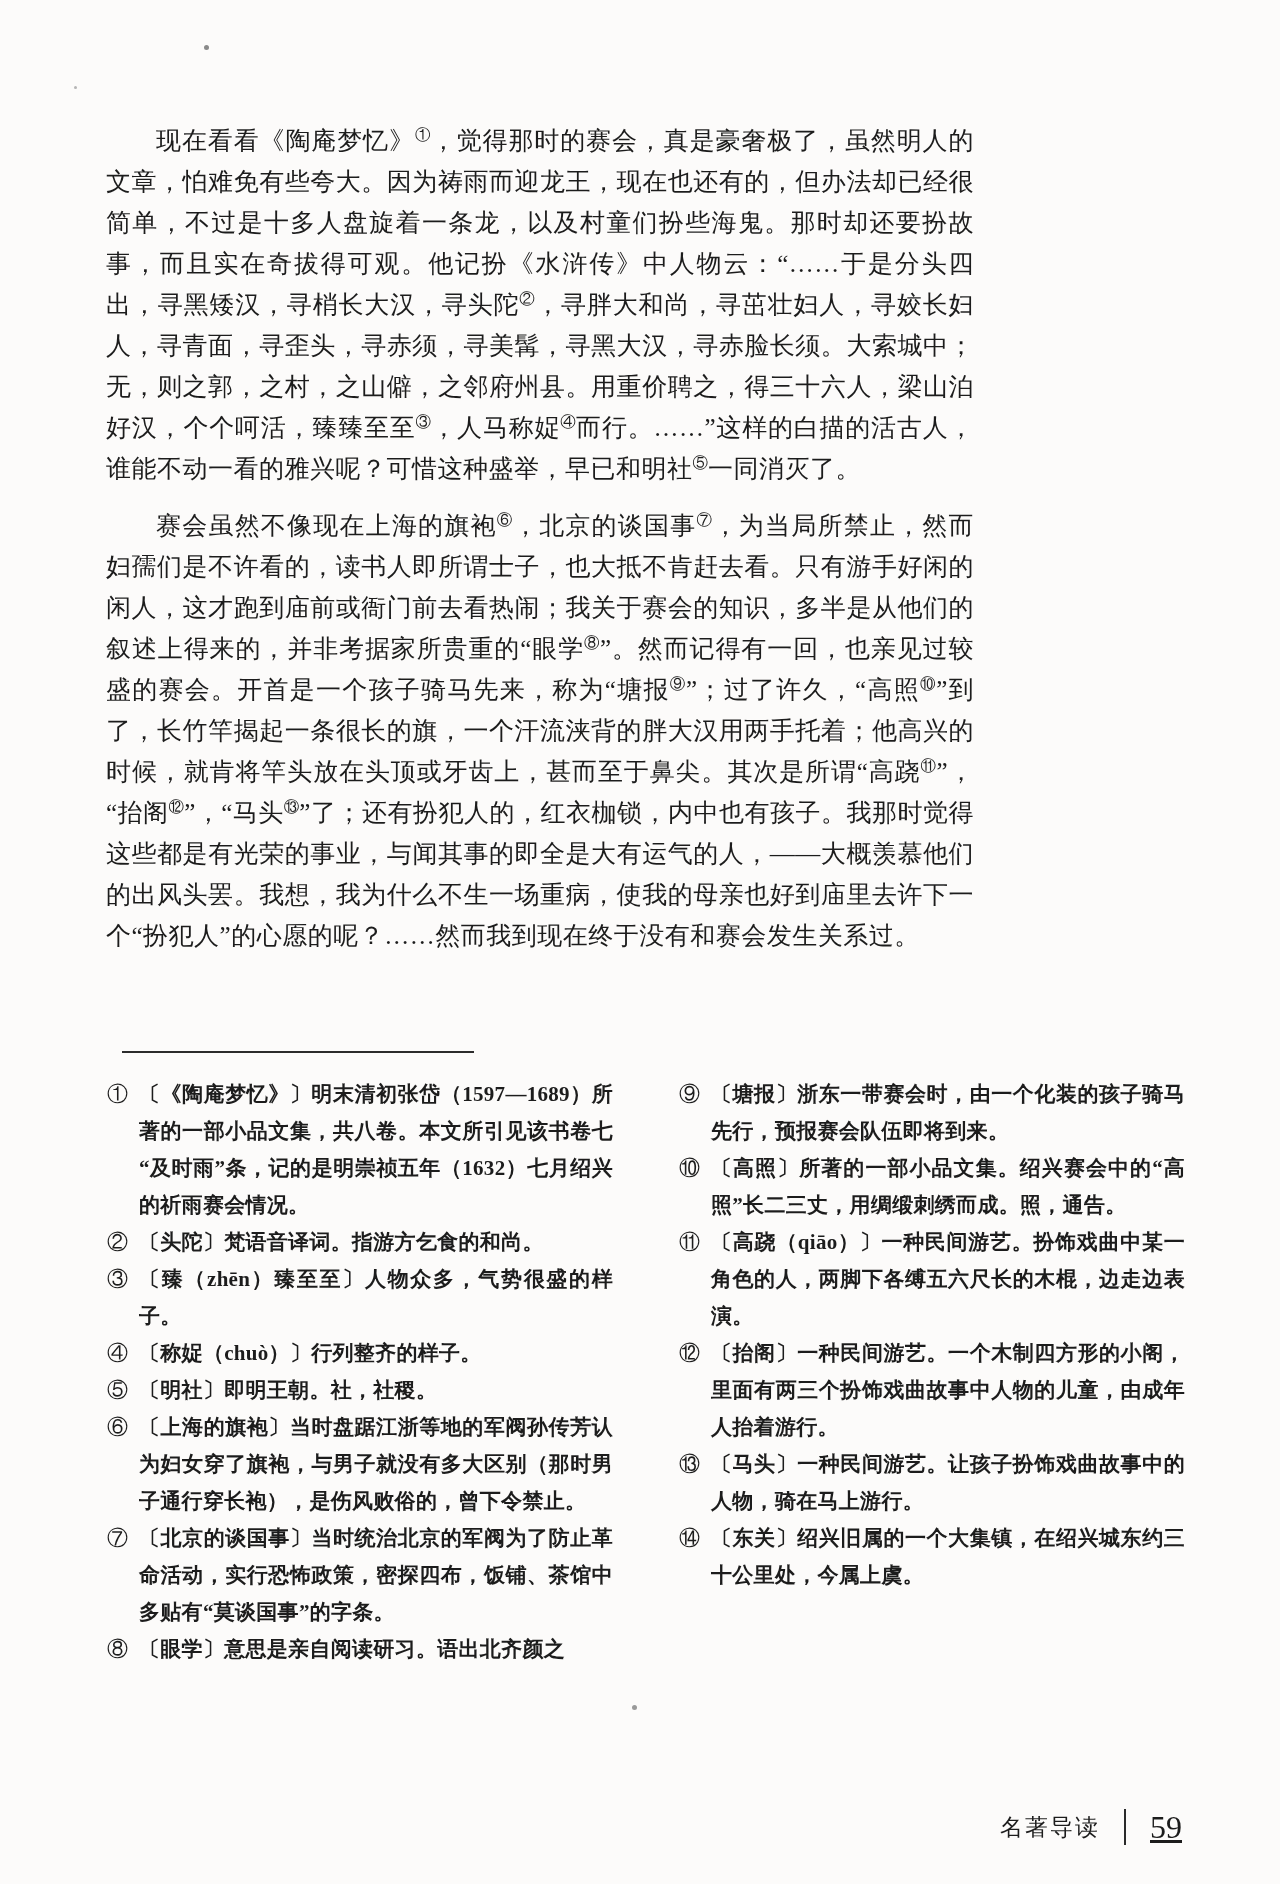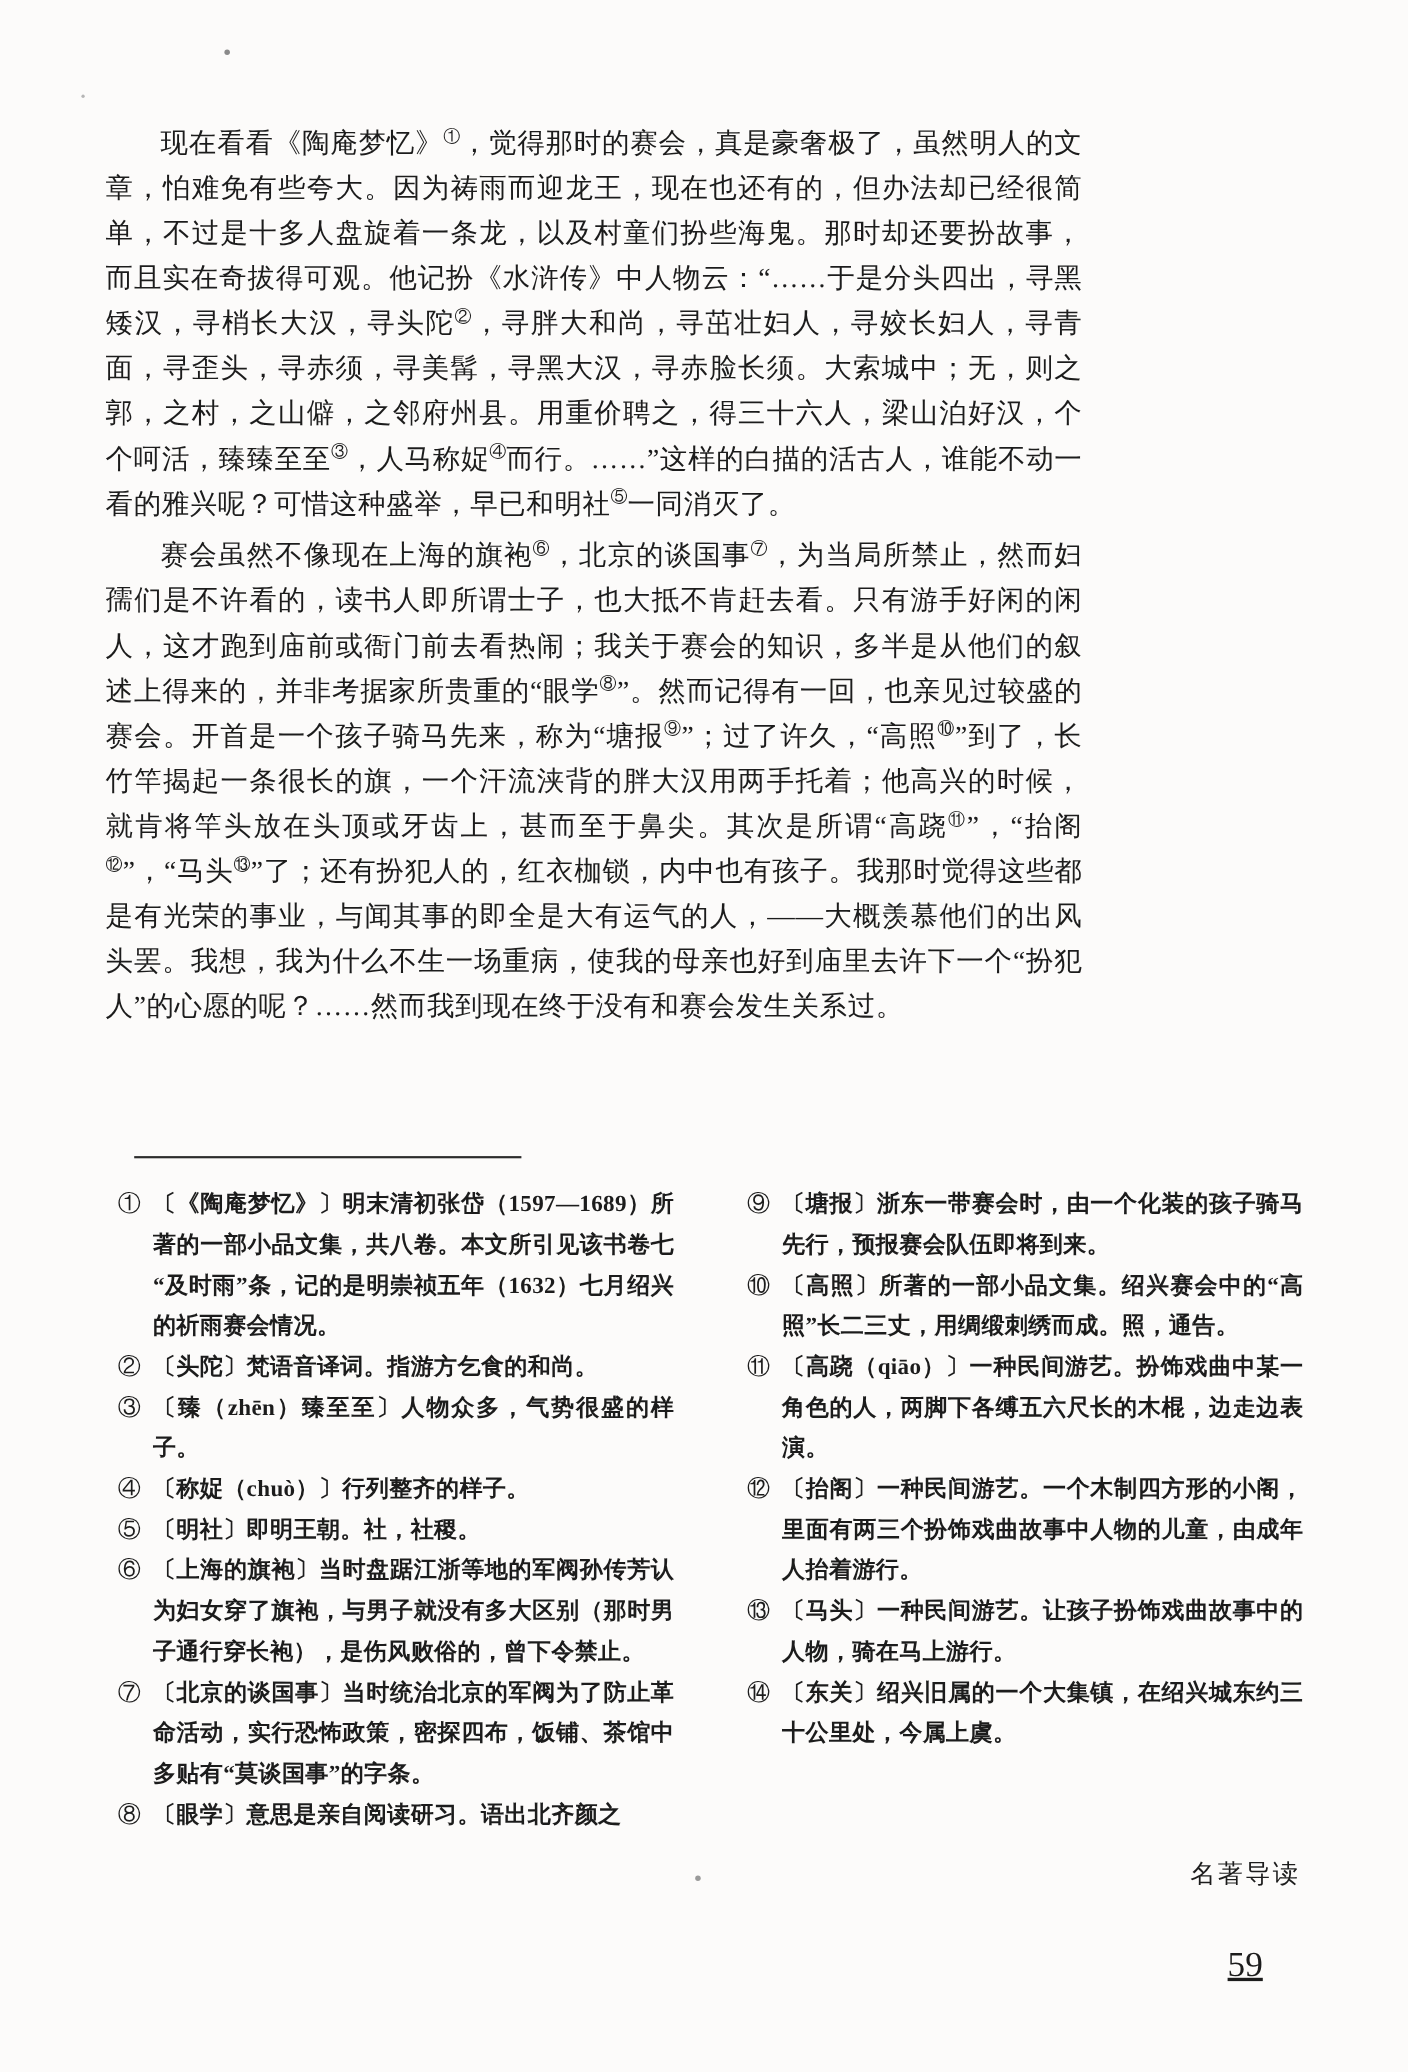--- a/index.html
+++ b/index.html
@@ -14,21 +14,21 @@
   .speck-1{left:204px;top:45px;width:5px;height:5px;}
   .speck-2{left:74px;top:86px;width:3px;height:3px;background:#b5b5b5;}
   .speck-3{left:632px;top:1705px;width:5px;height:5px;background:#9a9a9a;}
 
   
   .body-text{
     position:absolute;left:90px;top:104px;width:900px;
     font-size:25px;line-height:41px;text-align:justify;
     letter-spacing:0.5px;
   }
-  .body-text p{margin:6px;text-indent:2em;font-family:Liberation Serif, serif;}
+  .body-text p{margin:16px;text-indent:2em;font-family:Liberation Serif, serif;}
   sup.fn-ref{
     font-size:0.62em;line-height:0;vertical-align:super;
     letter-spacing:0;
   }
 
   
   .fn-rule{
     position:absolute;left:122px;top:1051px;width:352px;height:0;
     border:none;border-top:2px solid #2c2c2c;margin:0;
   }
@@ -40,22 +40,22 @@
     font-size:21px;line-height:37px;text-align:justify;
     letter-spacing:0.3px;
   }
   .fn-col{width:506px;flex:0 0 506px;}
   .fn-item{display:flex;margin:0;}
   .fn-marker{flex:0 0 32px;}
   .fn-text{flex:1;font-weight:bold;}
 
   
   .page-footer{
-    position:absolute;right:98px;top:1688px;height:42px;
-    display:flex;align-items:center;gap:24px;flex-direction:column;
+    position:absolute;right:98px;top:1806px;height:42px;
+    display:flex;align-items:center;gap:24px;
   }
   .section-label{font-size:23px;letter-spacing:2px;}
   .footer-divider{width:2px;height:36px;background:#2a2a2a;}
   .page-number{font-size:32px;text-decoration:underline;}
 </style>
 </head>
 <body>
 
 <div class="page">
 

